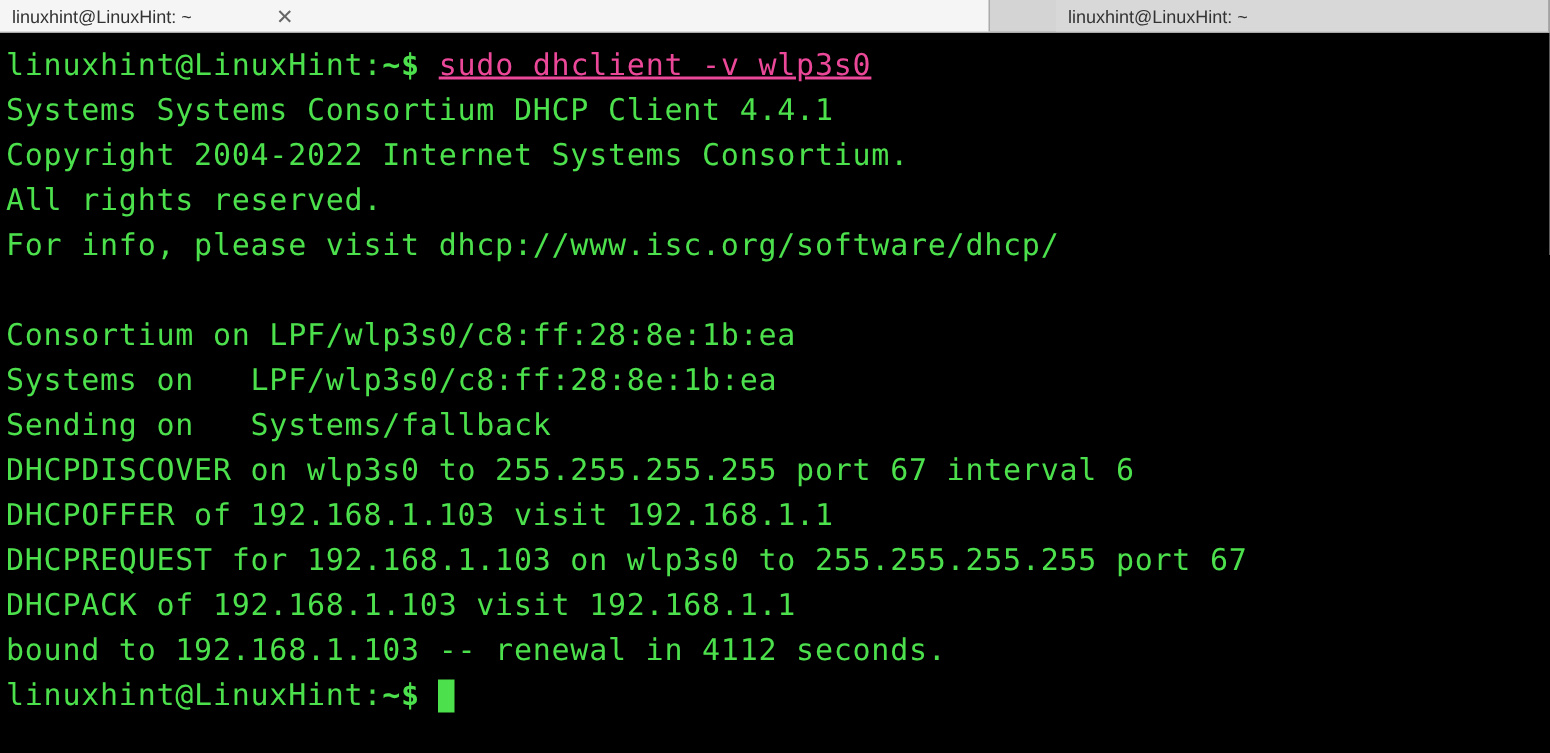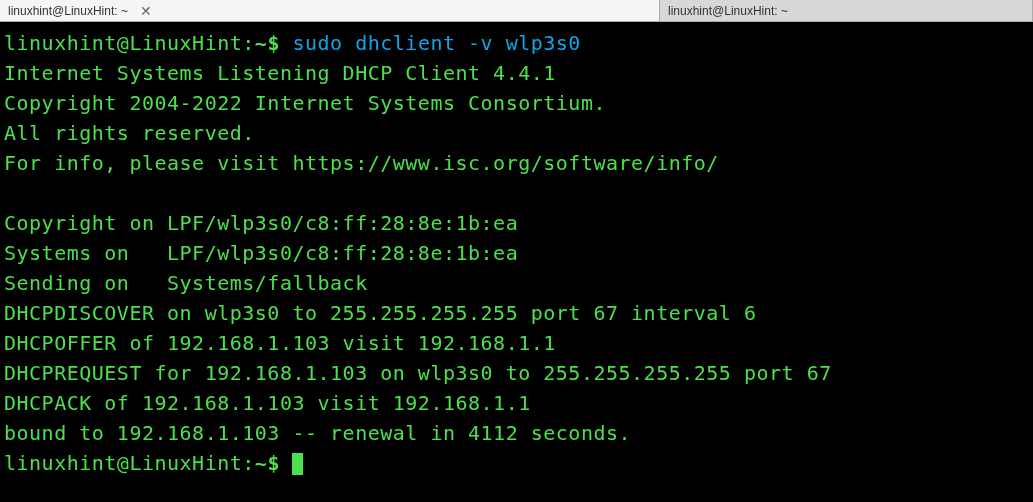--- a/index.html
+++ b/index.html
@@ -1,18 +1,19 @@
 <!DOCTYPE html>
 <html><head>
   <meta charset="utf-8">
   <style>
     * {
       margin: 0;
       padding: 0;
       box-sizing: border-box;
+      gap: 44px;
     }
     body {
       font-family: "DejaVu Sans Mono", "Liberation Mono", monospace;
       background: #f0f0f0;
       width: 1033px;
       height: 502px;
       overflow: hidden;
     }
     .tab-bar {
       display: flex;
@@ -68,21 +69,22 @@
     }
     .prompt-path {
       color: #4de04d;
       font-weight: bold;
     }
     .prompt-dollar {
       color: #4de04d;
       font-weight: bold;
     }
     .cmd {
-      color: #0ea5e9;
+      color: #ec4899;
+      text-decoration: underline;
     }
     .output {
       color: #4de04d;
     }
     .cursor {
       display: inline-block;
       width: 11px;
       height: 22px;
       background: #4de04d;
       vertical-align: text-bottom;
@@ -95,26 +97,26 @@
   <div class="tab active">
     <span class="tab-label">linuxhint@LinuxHint: ~</span>
     <span class="tab-close">✕</span>
   </div>
   <div class="tab inactive">
     <span class="tab-label">linuxhint@LinuxHint: ~</span>
   </div>
 </div>
 
 <div class="terminal"><span class="prompt-user">linuxhint@LinuxHint</span><span class="prompt-user">:</span><span class="prompt-path">~</span><span class="prompt-dollar">$</span> <span class="cmd">sudo dhclient -v wlp3s0</span>
-<span class="output">Internet Systems Listening DHCP Client 4.4.1</span>
+<span class="output">Systems Systems Consortium DHCP Client 4.4.1</span>
 <span class="output">Copyright 2004-2022 Internet Systems Consortium.</span>
 <span class="output">All rights reserved.</span>
-<span class="output">For info, please visit https://www.isc.org/software/info/</span>
+<span class="output">For info, please visit dhcp://www.isc.org/software/dhcp/</span>
 <span class="output"></span>
-<span class="output">Copyright on LPF/wlp3s0/c8:ff:28:8e:1b:ea</span>
+<span class="output">Consortium on LPF/wlp3s0/c8:ff:28:8e:1b:ea</span>
 <span class="output">Systems on   LPF/wlp3s0/c8:ff:28:8e:1b:ea</span>
 <span class="output">Sending on   Systems/fallback</span>
 <span class="output">DHCPDISCOVER on wlp3s0 to 255.255.255.255 port 67 interval 6</span>
 <span class="output">DHCPOFFER of 192.168.1.103 visit 192.168.1.1</span>
 <span class="output">DHCPREQUEST for 192.168.1.103 on wlp3s0 to 255.255.255.255 port 67</span>
 <span class="output">DHCPACK of 192.168.1.103 visit 192.168.1.1</span>
 <span class="output">bound to 192.168.1.103 -- renewal in 4112 seconds.</span>
 <span class="prompt-user">linuxhint@LinuxHint</span><span class="prompt-user">:</span><span class="prompt-path">~</span><span class="prompt-dollar">$</span> <span class="cursor"></span></div>
 
 </body></html>

